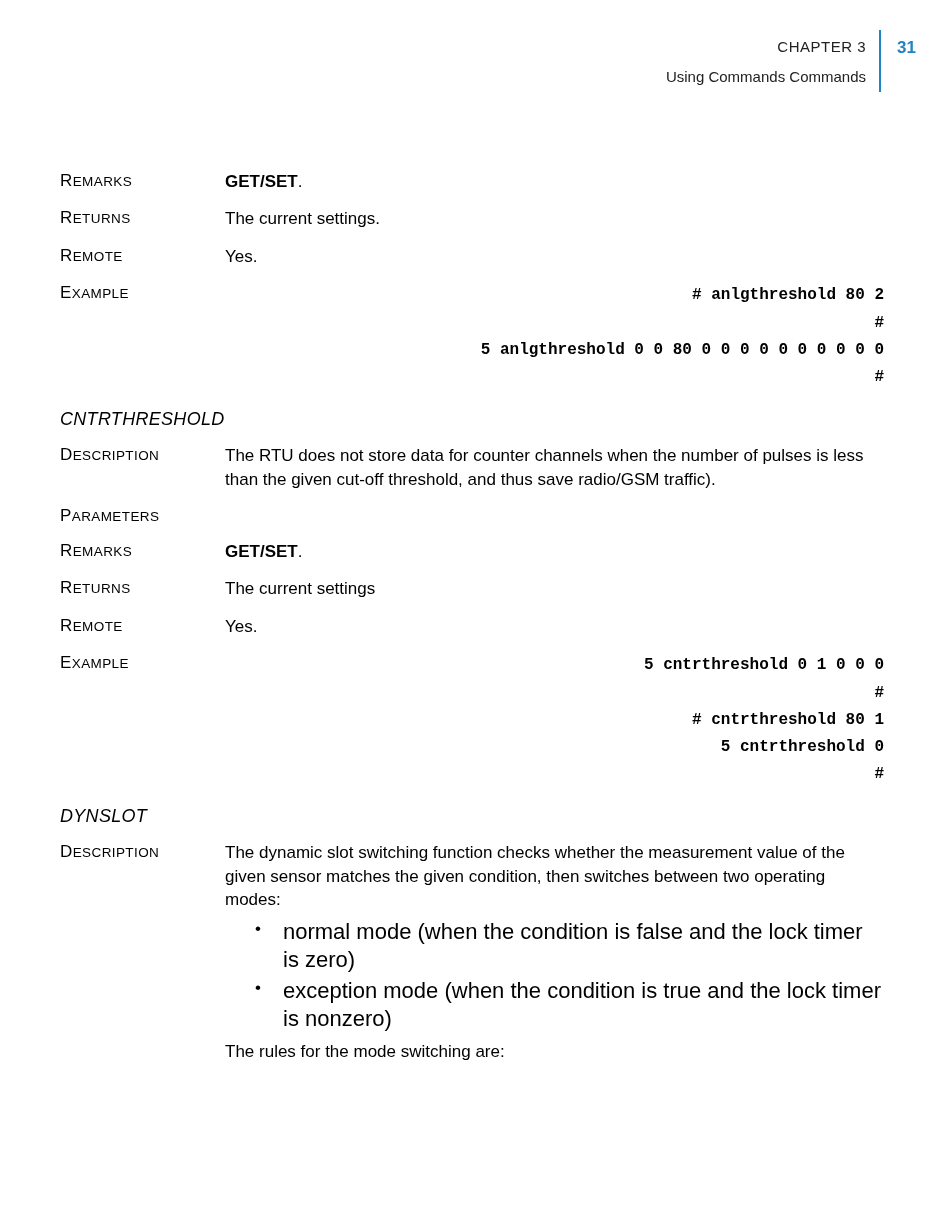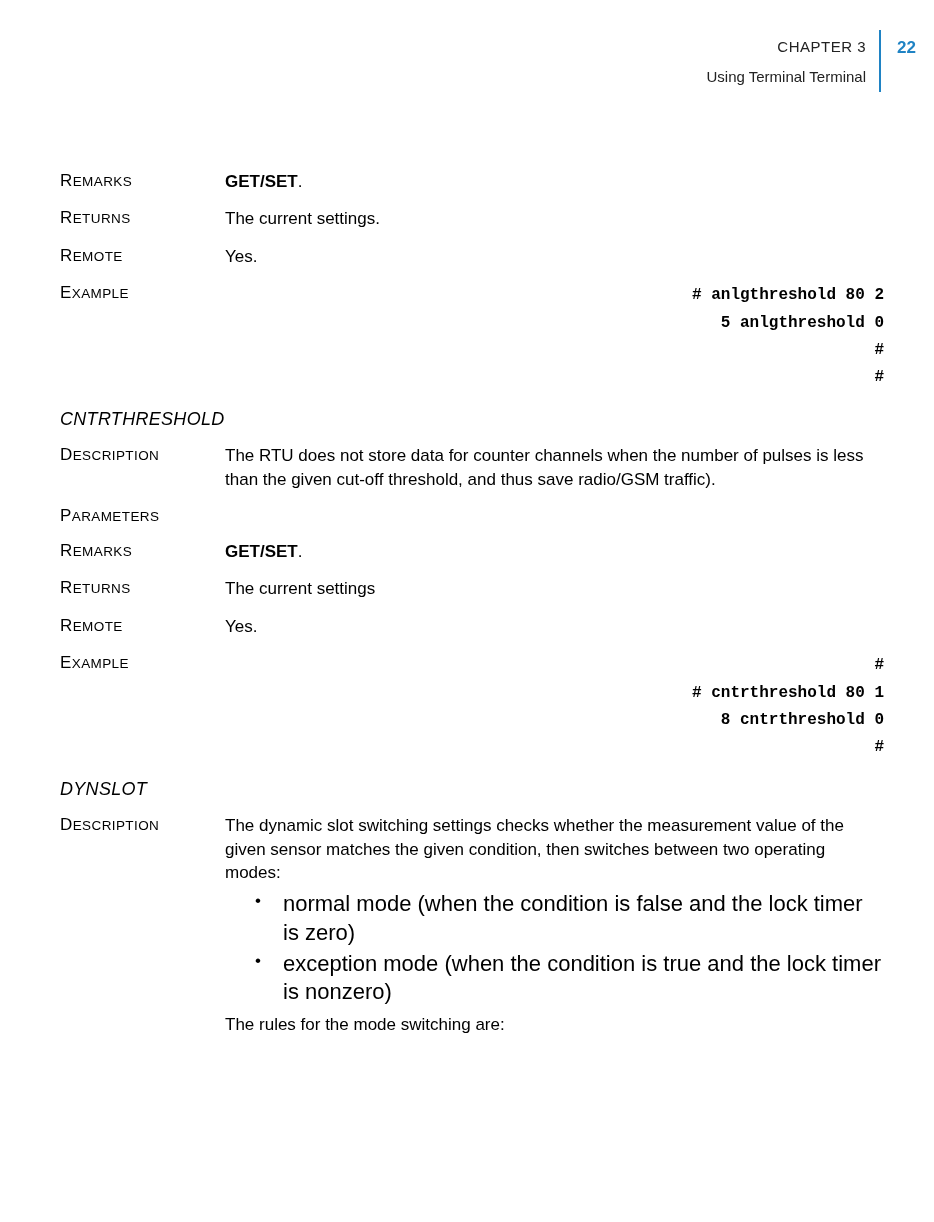--- a/index.html
+++ b/index.html
@@ -119,23 +119,23 @@
   }
   .tight { margin-bottom: 8px; }
 </style>
 </head>
 <body>
 
 <div class="page">
 
   <div class="header-area">
     <span class="chapter">CHAPTER 3</span>
-    <span class="breadcrumb">Using Terminal Terminal</span>
+    <span class="breadcrumb">Using Commands Commands</span>
     <div class="vrule"></div>
-    <span class="page-number">22</span>
+    <span class="page-number">31</span>
   </div>
 
   <div class="content">
 
     <div class="row">
       <div class="label-col"><span class="sc"><span class="first">R</span>EMARKS</span></div>
       <div class="value-col"><span class="bold">GET/SET</span><span>.</span></div>
     </div>
 
     <div class="row">
@@ -145,22 +145,22 @@
 
     <div class="row">
       <div class="label-col"><span class="sc"><span class="first">R</span>EMOTE</span></div>
       <div class="value-col">Yes.</div>
     </div>
 
     <div class="row">
       <div class="label-col"><span class="sc"><span class="first">E</span>XAMPLE</span></div>
       <div class="value-col">
         <div class="mono"># anlgthreshold 80 2</div>
-        <div class="mono">5 anlgthreshold 0</div>
-        <div class="mono">#</div>
+        <div class="mono">#</div>
+        <div class="mono">5 anlgthreshold 0 0 80 0 0 0 0 0 0 0 0 0 0</div>
         <div class="mono">#</div>
       </div>
     </div>
 
     <div class="section-title">CNTRTHRESHOLD</div>
 
     <div class="row">
       <div class="label-col"><span class="sc"><span class="first">D</span>ESCRIPTION</span></div>
       <div class="value-col">The RTU does not store data for counter channels when the number of pulses is less than the given cut-off threshold, and thus save radio/GSM traffic).</div>
     </div>
@@ -180,33 +180,34 @@
     </div>
 
     <div class="row">
       <div class="label-col"><span class="sc"><span class="first">R</span>EMOTE</span></div>
       <div class="value-col">Yes.</div>
     </div>
 
     <div class="row">
       <div class="label-col"><span class="sc"><span class="first">E</span>XAMPLE</span></div>
       <div class="value-col">
+        <div class="mono">5 cntrthreshold 0 1 0 0 0</div>
         <div class="mono">#</div>
         <div class="mono"># cntrthreshold 80 1</div>
-        <div class="mono">8 cntrthreshold 0</div>
+        <div class="mono">5 cntrthreshold 0</div>
         <div class="mono">#</div>
       </div>
     </div>
 
     <div class="section-title">DYNSLOT</div>
 
     <div class="row tight">
       <div class="label-col"><span class="sc"><span class="first">D</span>ESCRIPTION</span></div>
       <div class="value-col">
-        <div>The dynamic slot switching settings checks whether the measurement value of the given sensor matches the given condition, then switches between two operating modes:</div>
+        <div>The dynamic slot switching function checks whether the measurement value of the given sensor matches the given condition, then switches between two operating modes:</div>
         <div class="bullets">
           <div class="bullet-row">
             <div class="bullet-dot">•</div>
             <div class="bullet-text">normal mode (when the condition is false and the lock timer is zero)</div>
           </div>
           <div class="bullet-row">
             <div class="bullet-dot">•</div>
             <div class="bullet-text">exception mode (when the condition is true and the lock timer is nonzero)</div>
           </div>
         </div>

